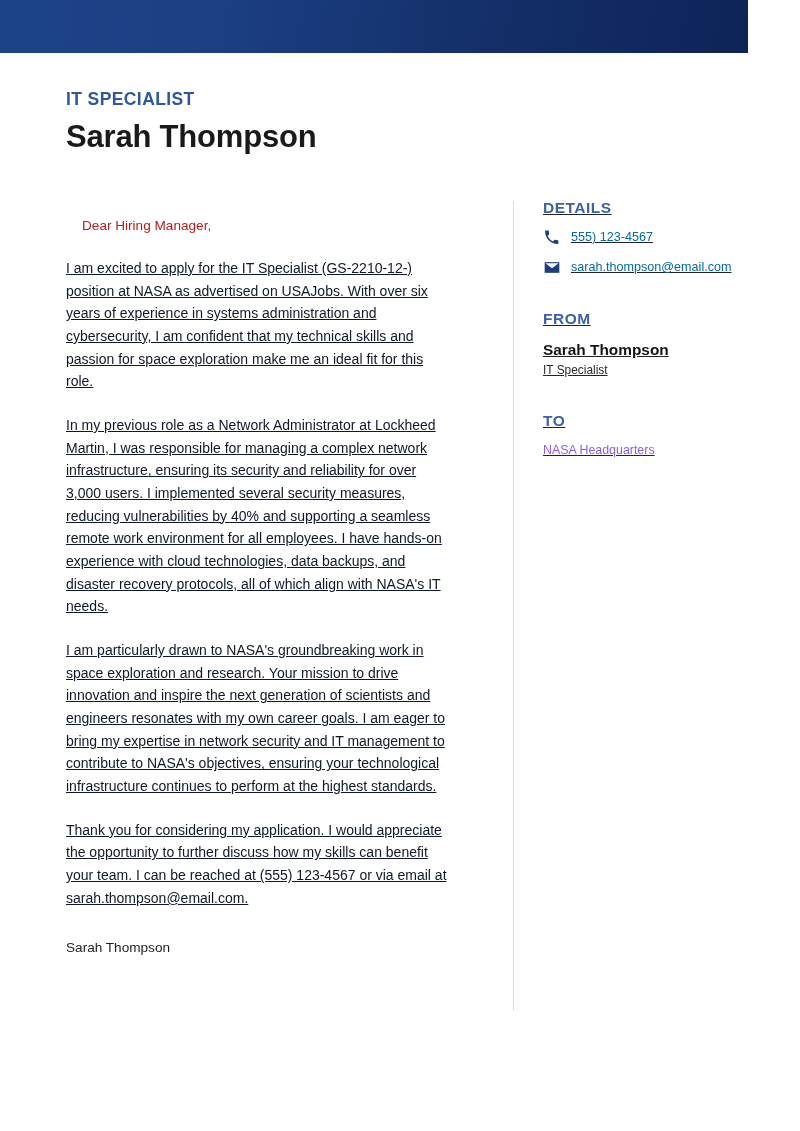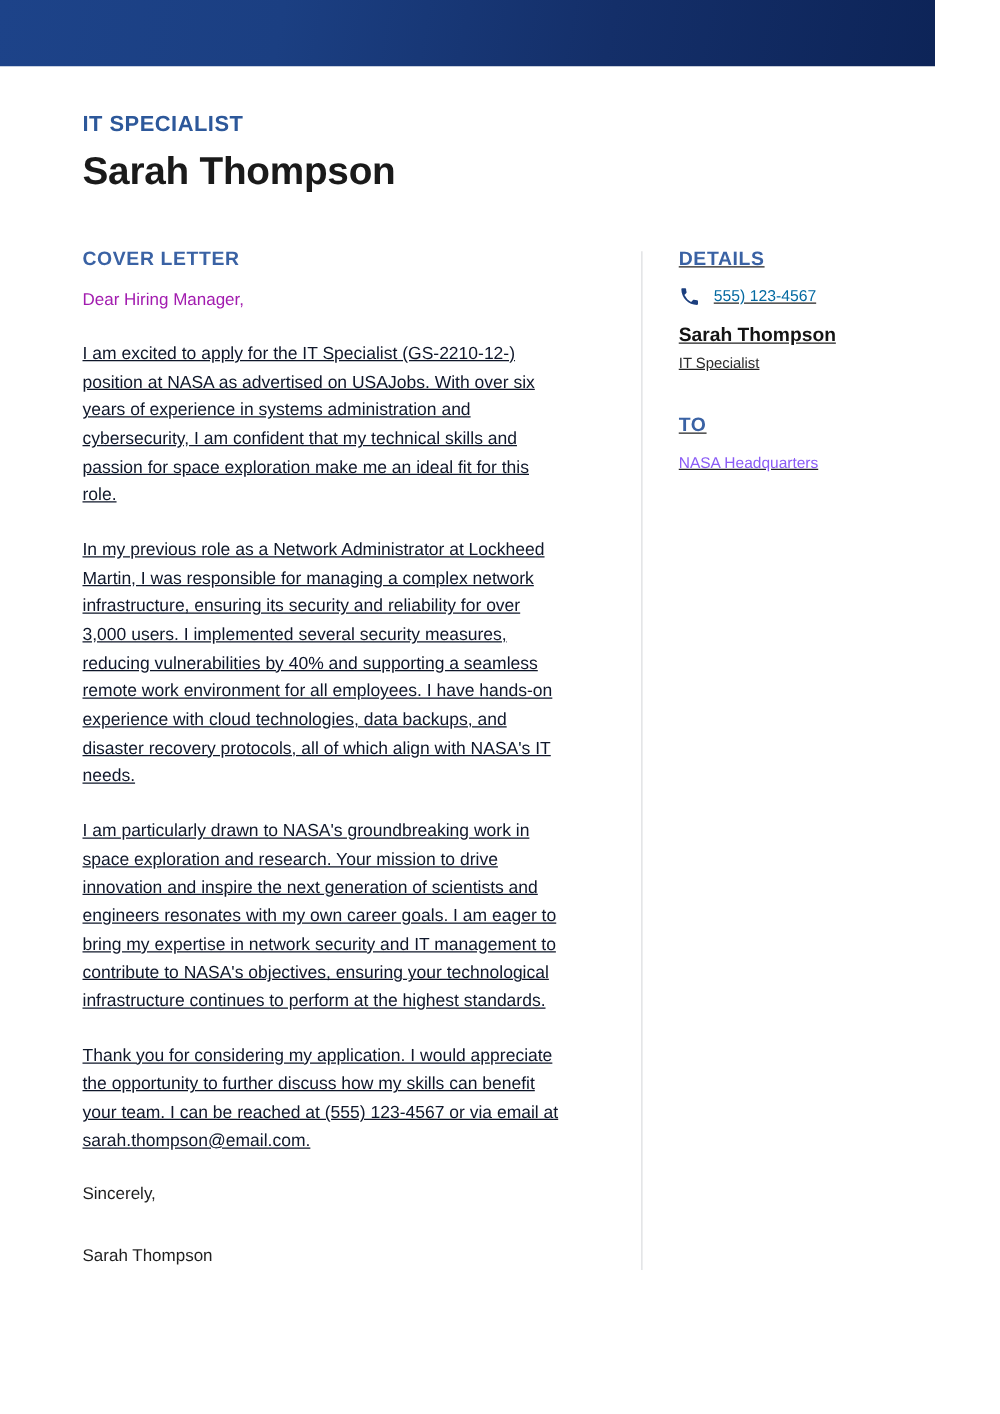--- a/index.html
+++ b/index.html
@@ -92,22 +92,22 @@
     line-height: 1.1;
   }
   .section-heading.spaced {
     margin-top: 34px;
   }
 
   
   .salutation {
     font-size: 13.6px;
     line-height: 1.55;
-    color: #a21caf;
-    margin: 0;
+    color: #b91c1c;
+    margin: 16px;
   }
   .letter-para {
     font-size: 14px;
     line-height: 1.62;
     color: #0f172a;
     margin: 21px 0 0 0;
     text-decoration: underline;
   }
   .sign-off,
   .signature {
@@ -172,49 +172,58 @@
 
   <div class="name-block">
     <div class="job-title">IT SPECIALIST</div>
     <h1 class="full-name">Sarah Thompson</h1>
   </div>
 
   <div class="body-wrap">
 
     <div class="col-left">
 
-      <div class="section-heading">COVER LETTER</div>
 
       <p class="salutation">Dear Hiring Manager,</p>
 
       <p class="letter-para">I am excited to apply for the IT Specialist (GS-2210-12-) position at NASA as advertised on USAJobs. With over six years of experience in systems administration and cybersecurity, I am confident that my technical skills and passion for space exploration make me an ideal fit for this role.</p>
       <p class="letter-para">In my previous role as a Network Administrator at Lockheed Martin, I was responsible for managing a complex network infrastructure, ensuring its security and reliability for over 3,000 users. I implemented several security measures, reducing vulnerabilities by 40% and supporting a seamless remote work environment for all employees. I have hands-on experience with cloud technologies, data backups, and disaster recovery protocols, all of which align with NASA's IT needs.</p>
       <p class="letter-para">I am particularly drawn to NASA's groundbreaking work in space exploration and research. Your mission to drive innovation and inspire the next generation of scientists and engineers resonates with my own career goals. I am eager to bring my expertise in network security and IT management to contribute to NASA's objectives, ensuring your technological infrastructure continues to perform at the highest standards.</p>
       <p class="letter-para">Thank you for considering my application. I would appreciate the opportunity to further discuss how my skills can benefit your team. I can be reached at (555) 123-4567 or via email at sarah.thompson@email.com.</p>
 
-      <p class="sign-off">Sincerely,</p>
       <p class="signature">Sarah Thompson</p>
     </div>
 
     <div class="divider"></div>
 
     <div class="col-right">
 
       <div class="section-heading">DETAILS</div>
 
       <div class="detail-row">
         <span class="detail-icon">
           <svg width="15" height="15" viewBox="0 0 24 24" aria-hidden="true">
             <path fill="#1c3f7e" d="M6.6 10.8c1.7 3.4 4.2 5.9 7.6 7.6l2.5-2.5c.3-.3.8-.4 1.2-.3 1.2.4 2.6.6 4 .6.6 0 1.1.5 1.1 1.1v3.9c0 .6-.5 1.1-1.1 1.1C10.8 22.3 1.7 13.2 1.7 1.9 1.7 1.3 2.2.8 2.8.8h3.9c.6 0 1.1.5 1.1 1.1 0 1.4.2 2.8.6 4 .1.4 0 .9-.3 1.2l-2.5 2.5z"></path>
           </svg>
         </span>
         <span class="detail-text">555) 123-4567</span>
       </div>
 
-
+      <div class="detail-row">
+        <span class="detail-icon">
+          <svg width="16" height="13" viewBox="0 0 24 18" aria-hidden="true">
+            <path fill="#1c3f7e" d="M0 0h24v18H0z" opacity="0"></path>
+            <path fill="#1c3f7e" d="M1 1h22v16H1z"></path>
+            <path fill="#ffffff" d="M2.2 2.6h19.6L12 10.2 2.2 2.6z"></path>
+          </svg>
+        </span>
+        <span class="detail-text">sarah.thompson@email.com</span>
+      </div>
+
+      <div class="section-heading spaced">FROM</div>
       <p class="party-name">Sarah Thompson</p>
       <p class="party-sub">IT Specialist</p>
 
       <div class="section-heading spaced">TO</div>
       <p class="party-plain">NASA Headquarters</p>
     </div>
 
   </div>
 </div>
 

